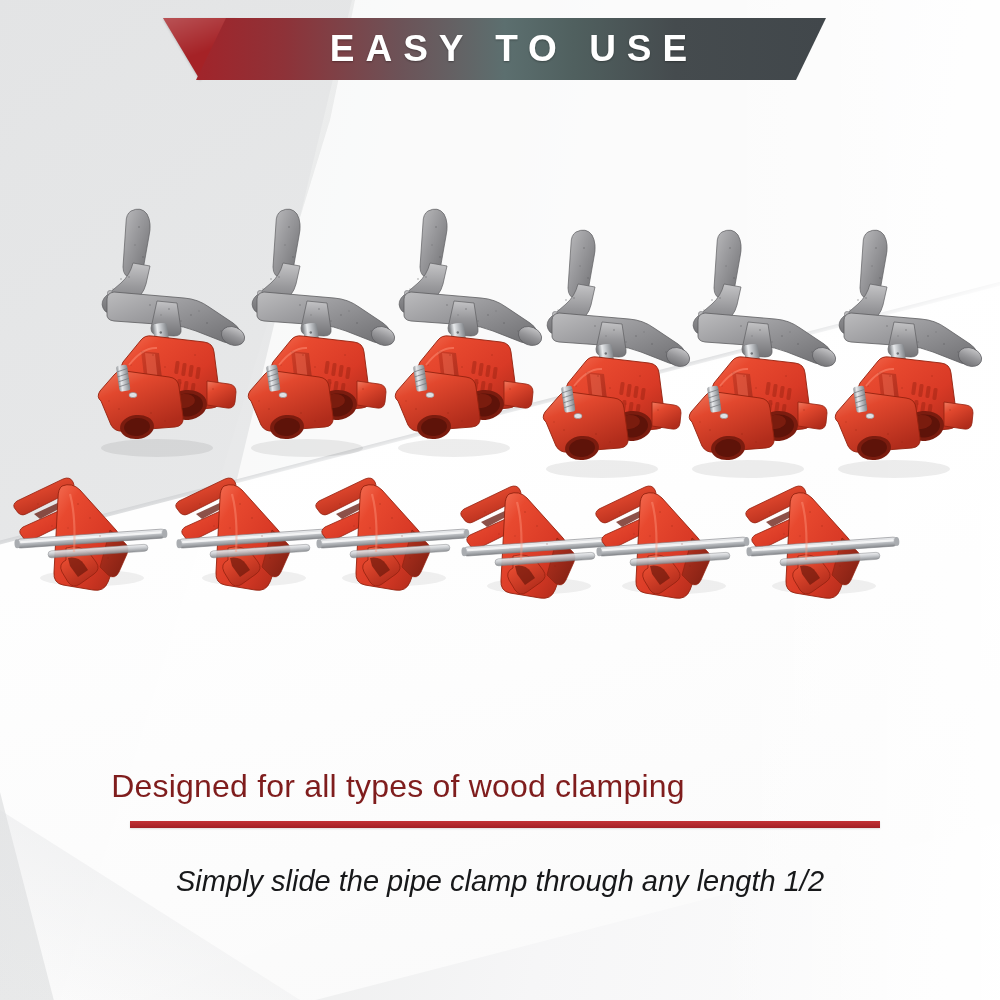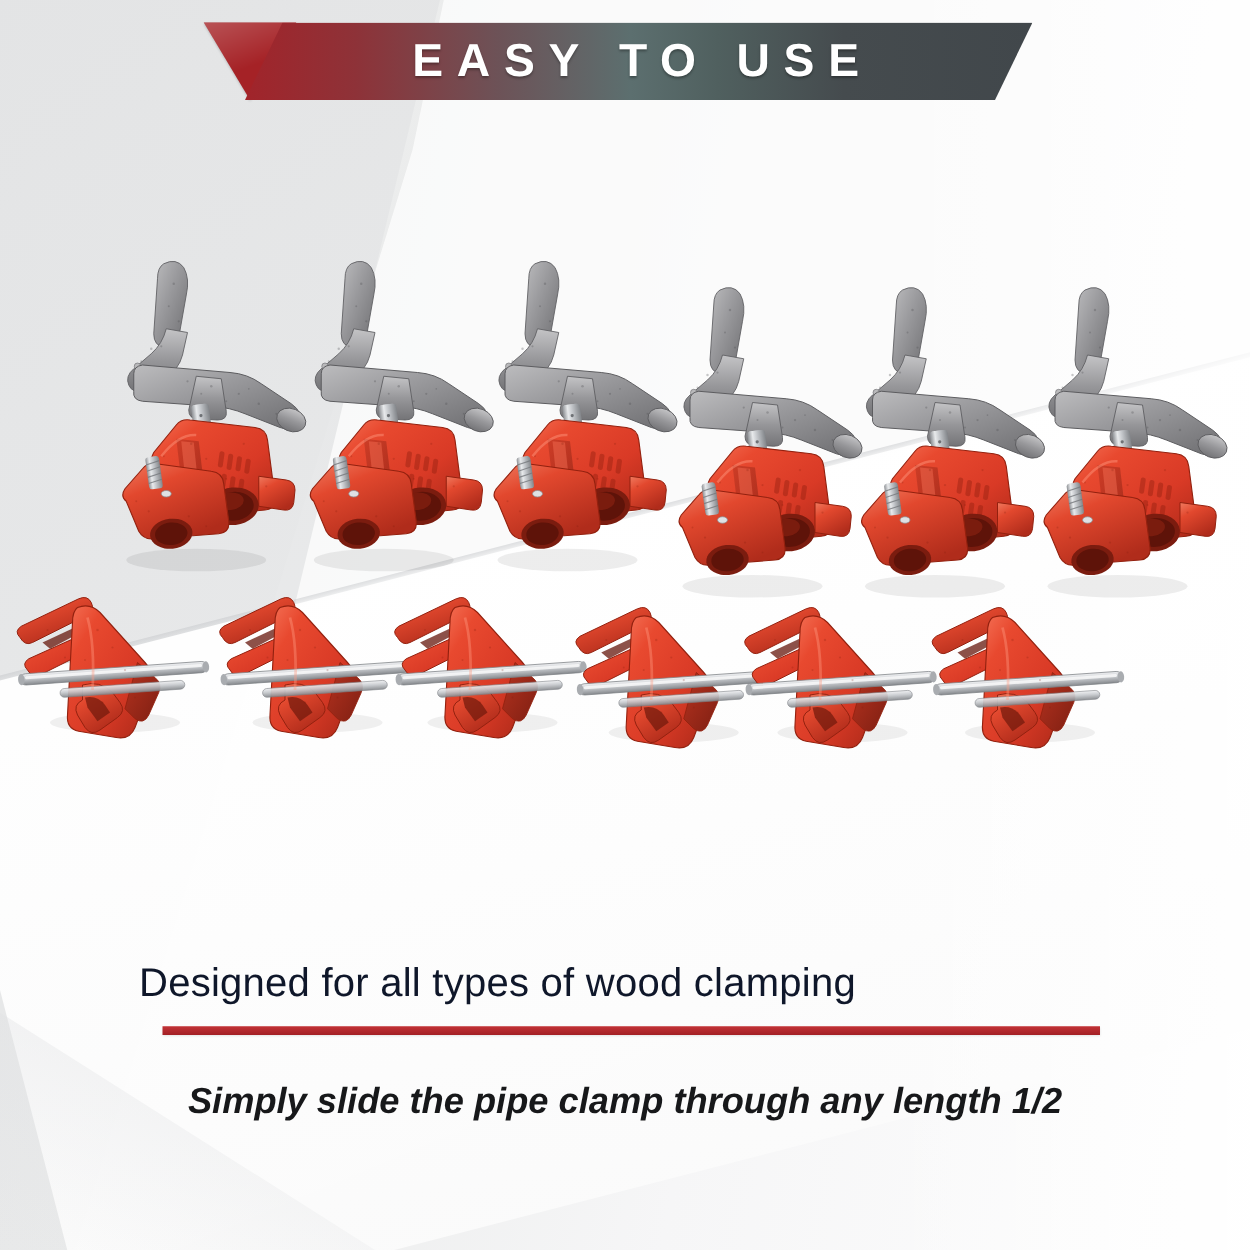--- a/index.html
+++ b/index.html
@@ -60,29 +60,29 @@
     color:#ffffff;font-size:37px;font-weight:700;letter-spacing:11px;
     font-family:"Liberation Sans","DejaVu Sans",sans-serif;
     text-shadow:0 1px 2px rgba(0,0,0,.32);
     padding-left:6px;box-sizing:border-box;white-space:nowrap;}
 
   
   .products{position:absolute;left:0;top:0;width:1000px;height:1000px;}
 
   
   .headline{position:absolute;left:0;top:768px;width:796px;text-align:center;
-    font-size:32px;font-weight:400;color:#0f172a;letter-spacing:.2px;
+    font-size:32px;font-weight:400;color:#7f1d1d;letter-spacing:.2px;
     font-family:"Liberation Sans","DejaVu Sans",sans-serif;}
   .rule{position:absolute;left:130px;top:821px;width:750px;height:7px;
     background:linear-gradient(180deg,#c23236,#a32025);
     box-shadow:0 1px 2px rgba(0,0,0,.12);}
   .subcopy{position:absolute;left:55px;top:862px;width:890px;text-align:center;
     font-size:29px;font-style:italic;color:#17181a;line-height:1.33;
     font-family:"Liberation Sans","DejaVu Sans",sans-serif;}
-  .subcopy span{display:block;font-weight:bold;}
+  .subcopy span{display:block;}
 </style>
 </head>
 <body>
 
 <div id="stage">
 
   <div class="bg-base"></div>
   <div class="facet facet-a"></div>
   <div class="facet facet-b"></div>
   <div class="facet facet-d"></div>

